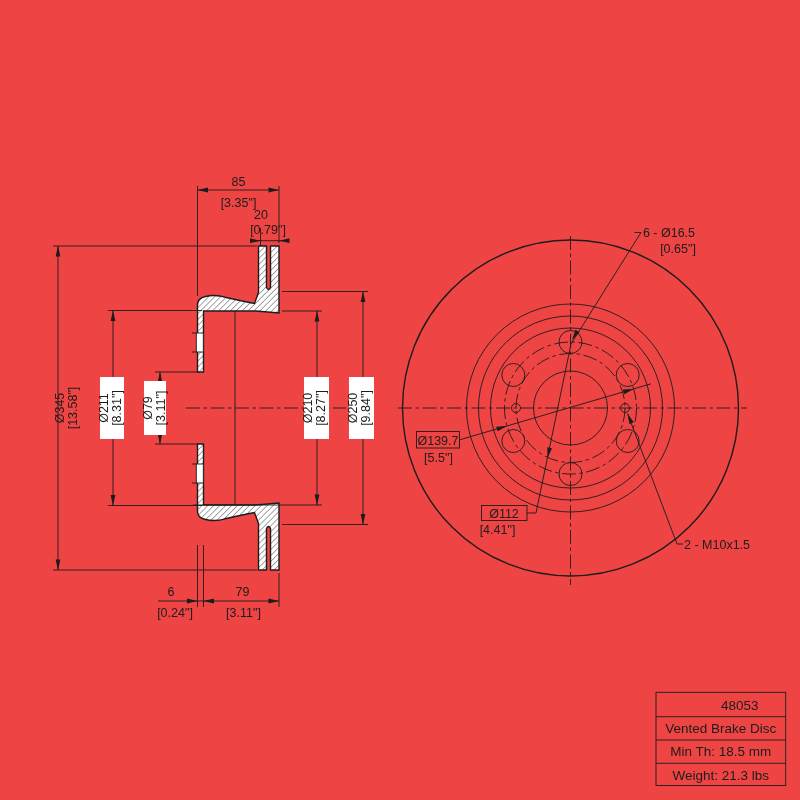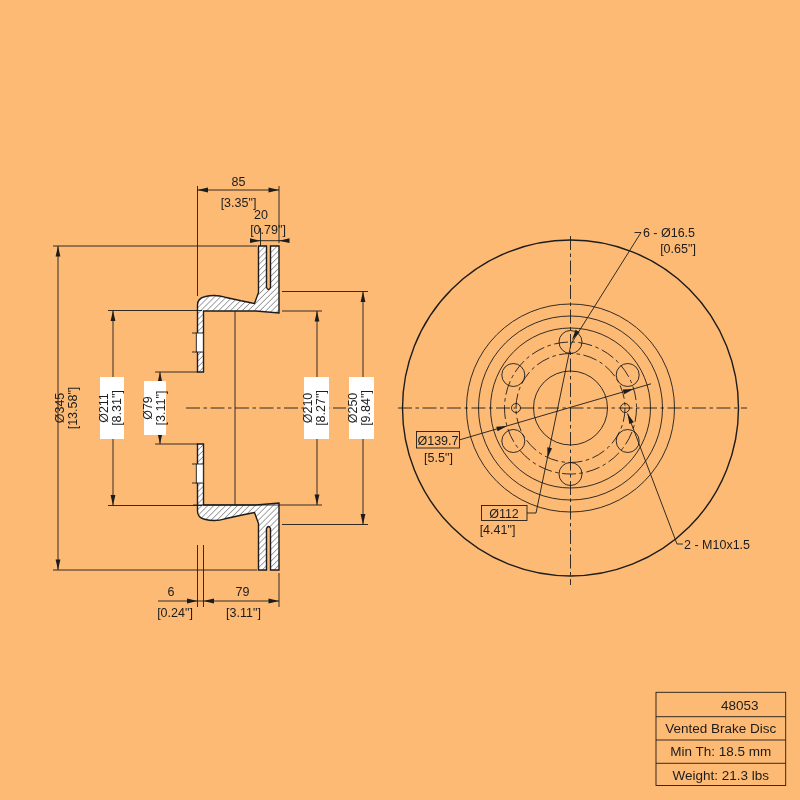--- a/index.html
+++ b/index.html
@@ -1,16 +1,16 @@
 <!DOCTYPE html>
 <html><head>
 <meta charset="utf-8">
 <style>
   html,body{margin:0;padding:0;background:#ffffff;}
-  .page{position:relative;width:800px;height:800px;background:#fdba74;overflow:hidden;}
+  .page{position:relative;width:800px;height:800px;background:#ef4444;overflow:hidden;}
   svg{display:block;}
   text{font-family:"Liberation Sans",sans-serif;fill:#1c1c1c;}
   .dim{font-size:12.5px;}
   .tb{font-size:13.5px;}
   .edge{stroke:#1c1c1c;stroke-width:1.4;fill:none;}
   .thin{stroke:#1c1c1c;stroke-width:0.9;fill:none;}
   .cl{stroke:#1c1c1c;stroke-width:0.9;fill:none;stroke-dasharray:14 3.5 3.5 3.5;}
   .arr{fill:#1c1c1c;stroke:none;}
 </style>
 </head>

